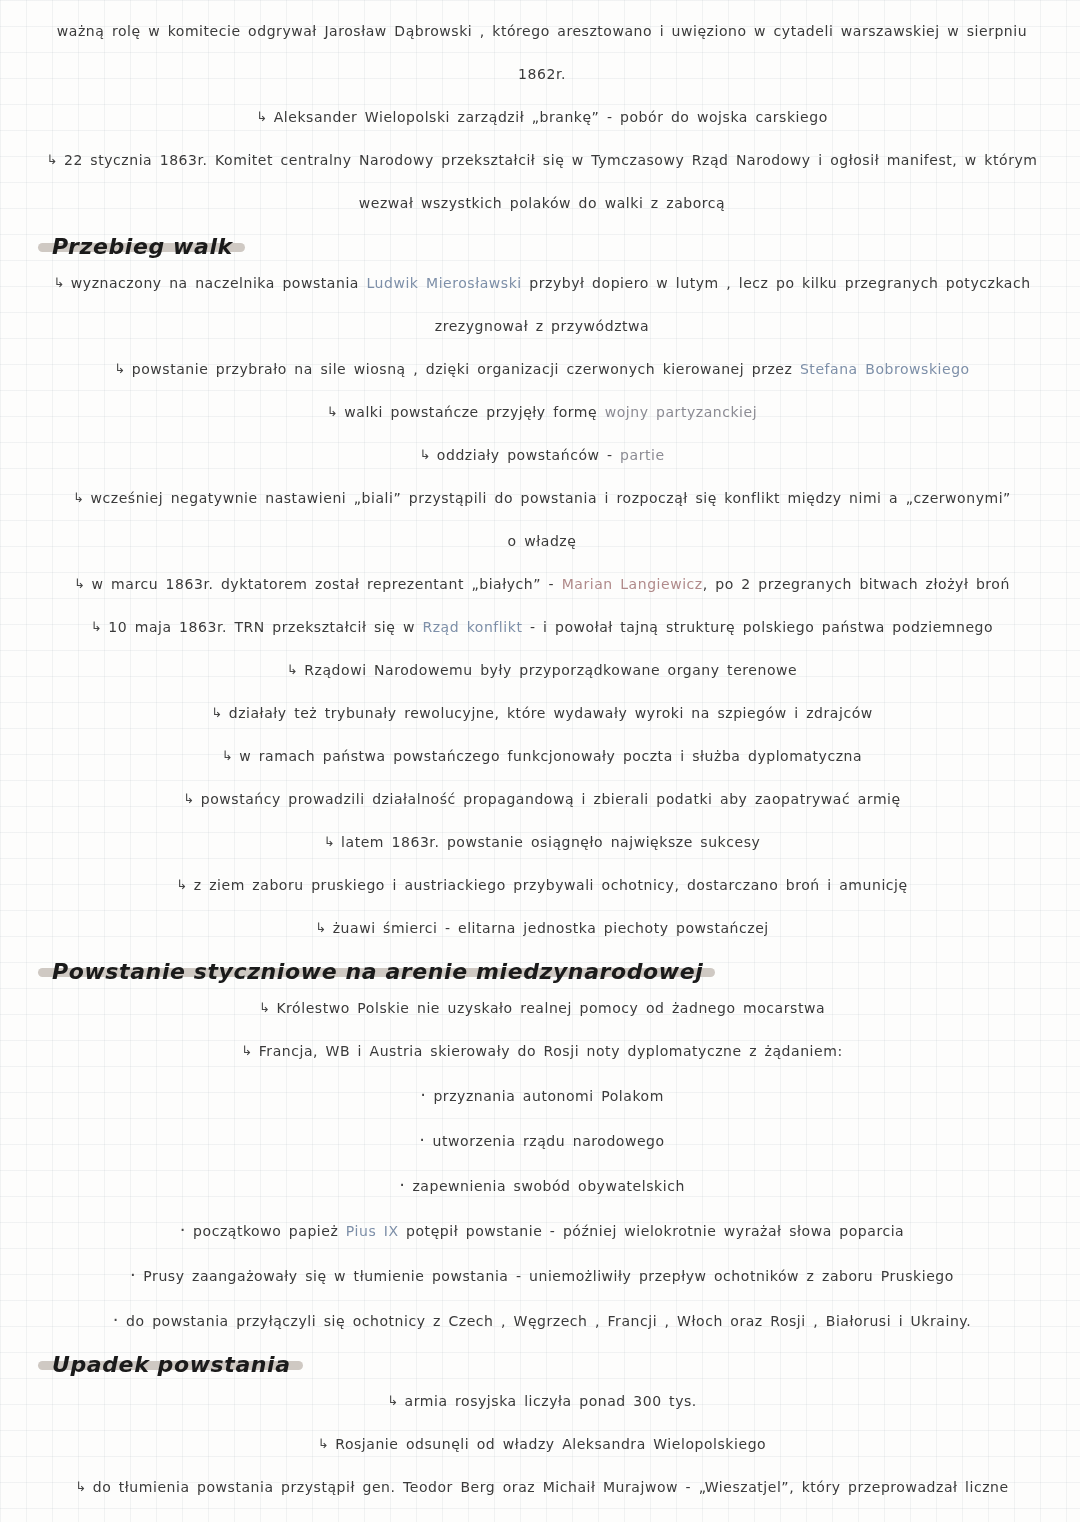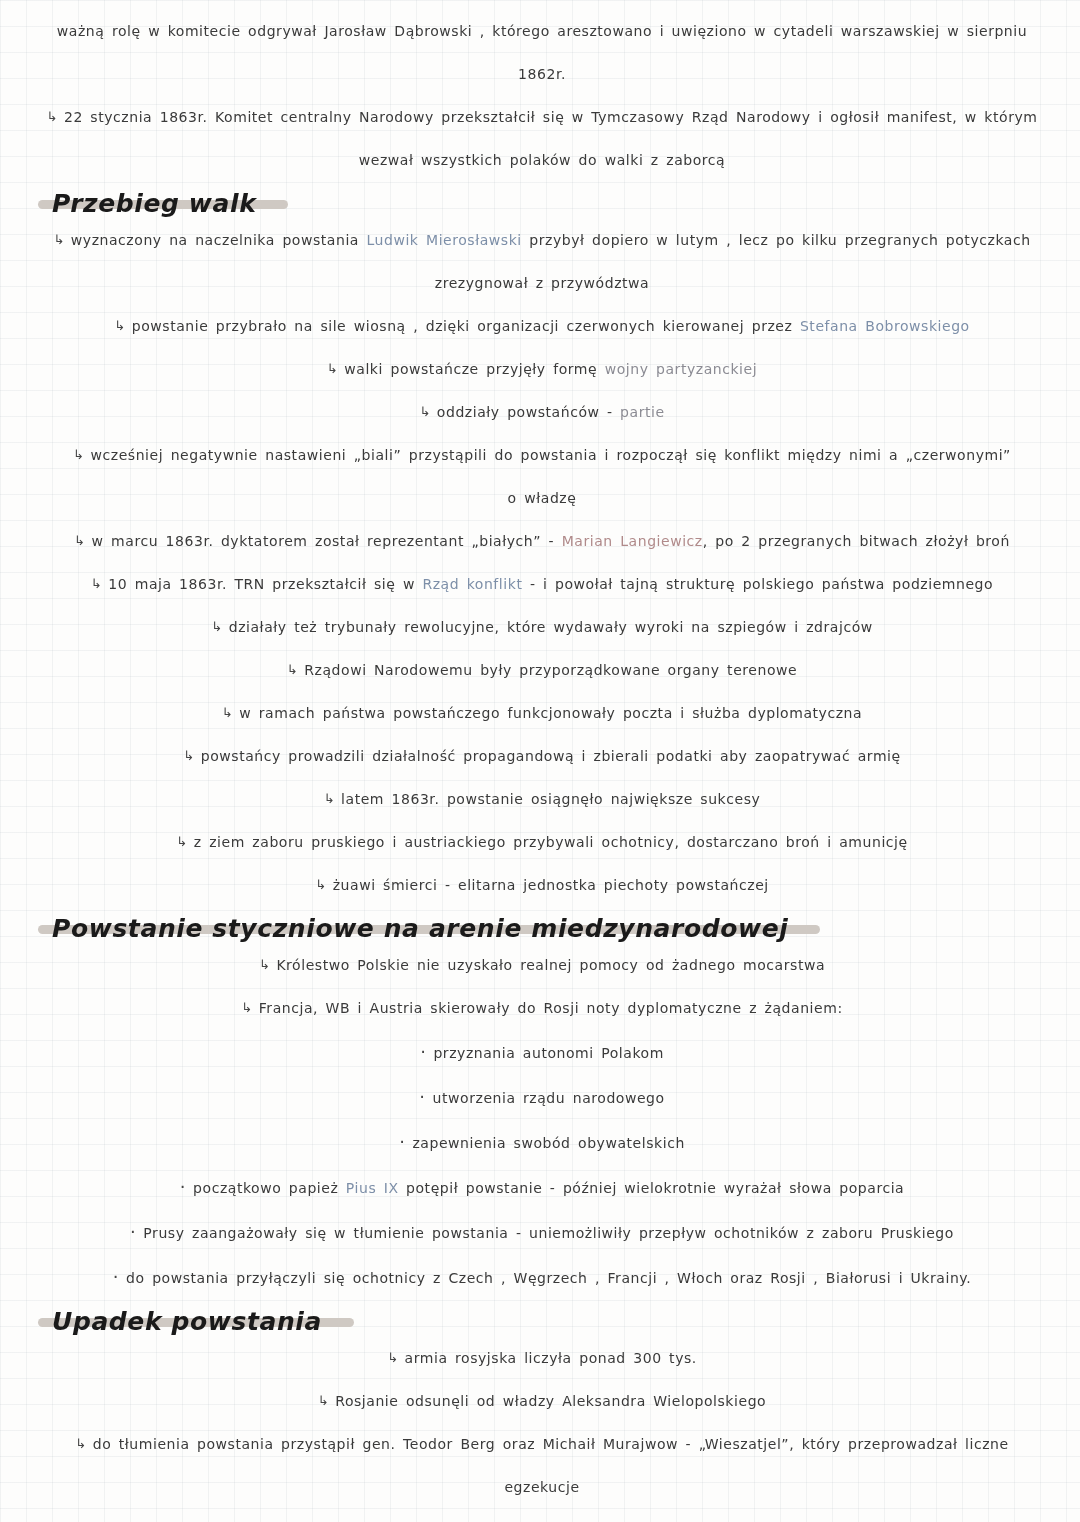--- a/index.html
+++ b/index.html
@@ -63,66 +63,67 @@
     display: inline-block;
     margin-right: 7px;
     font-size: 18px;
     color: #444;
   }
 
   
   .heading {
     display: inline-block;
     margin: 18px 0 10px 0;
-    padding: 4px 32px 5px 14px;
+    padding: 4px 12px 5px 14px;
     background: #cfc9c3;
     border-radius: 16px;
     font-family: "DejaVu Sans", sans-serif;
     font-weight: bold;
     font-style: italic;
-    font-size: 25px;
+    font-size: 22px;
     letter-spacing: 0.6px;
     color: #1a1a1a;
   }
 
   .heading-wrap { line-height: 0; }
 
   
   .name-blue   { color: #7d8fa8; }
   .name-rose   { color: #b08a8a; }
   .name-grey   { color: #8b8b93; }
 </style>
 </head>
 <body>
 
 <div class="page">
   <div class="content">
 
     <div>
       <div class="line">ważną rolę w komitecie odgrywał Jarosław Dąbrowski , którego aresztowano i uwięziono w cytadeli warszawskiej w sierpniu 1862r.</div>
+      <div class="line bullet">Aleksander Wielopolski zarządził „brankę” - pobór do wojska carskiego</div>
       <div class="line bullet">22 stycznia 1863r. Komitet centralny Narodowy przekształcił się w Tymczasowy Rząd Narodowy i ogłosił manifest, w którym</div>
       <div class="line cont">wezwał wszystkich polaków do walki z zaborcą</div>
     </div>
 
     <div>
       <div class="heading-wrap">
         <div class="heading">Przebieg walk</div>
       </div>
       <div id="sec0">
           <div class="line bullet"><span>wyznaczony na naczelnika powstania </span><span class="name-blue">Ludwik Mierosławski</span><span> przybył dopiero w lutym , lecz po kilku przegranych potyczkach</span></div>
           <div class="line cont"><span>zrezygnował z przywództwa</span></div>
           <div class="line bullet"><span>powstanie przybrało na sile wiosną , dzięki organizacji czerwonych kierowanej przez </span><span class="name-blue">Stefana Bobrowskiego</span></div>
           <div class="line bullet"><span>walki powstańcze przyjęły formę </span><span class="name-grey">wojny partyzanckiej</span></div>
           <div class="line bullet"><span>oddziały powstańców - </span><span class="name-grey">partie</span></div>
           <div class="line bullet"><span>wcześniej negatywnie nastawieni „biali” przystąpili do powstania i rozpoczął się konflikt między nimi a „czerwonymi”</span></div>
           <div class="line cont"><span>o władzę</span></div>
           <div class="line bullet"><span>w marcu 1863r. dyktatorem został reprezentant „białych” - </span><span class="name-rose">Marian Langiewicz</span><span>, po 2 przegranych bitwach złożył broń</span></div>
           <div class="line bullet"><span>10 maja 1863r. TRN przekształcił się w </span><span class="name-blue">Rząd konflikt</span><span> - i powołał tajną strukturę polskiego państwa podziemnego</span></div>
+          <div class="line bullet"><span>Rządowi Narodowemu były przyporządkowane organy terenowe</span></div>
           <div class="line bullet"><span>działały też trybunały rewolucyjne, które wydawały wyroki na szpiegów i zdrajców</span></div>
-          <div class="line bullet"><span>Rządowi Narodowemu były przyporządkowane organy terenowe</span></div>
           <div class="line bullet"><span>w ramach państwa powstańczego funkcjonowały poczta i służba dyplomatyczna</span></div>
           <div class="line bullet"><span>powstańcy prowadzili działalność propagandową i zbierali podatki aby zaopatrywać armię</span></div>
           <div class="line bullet"><span>latem 1863r. powstanie osiągnęło największe sukcesy</span></div>
           <div class="line bullet"><span>z ziem zaboru pruskiego i austriackiego przybywali ochotnicy, dostarczano broń i amunicję</span></div>
           <div class="line bullet"><span>żuawi śmierci - elitarna jednostka piechoty powstańczej</span></div>
         </div>
     </div>
 
     <div>
       <div class="heading-wrap">

